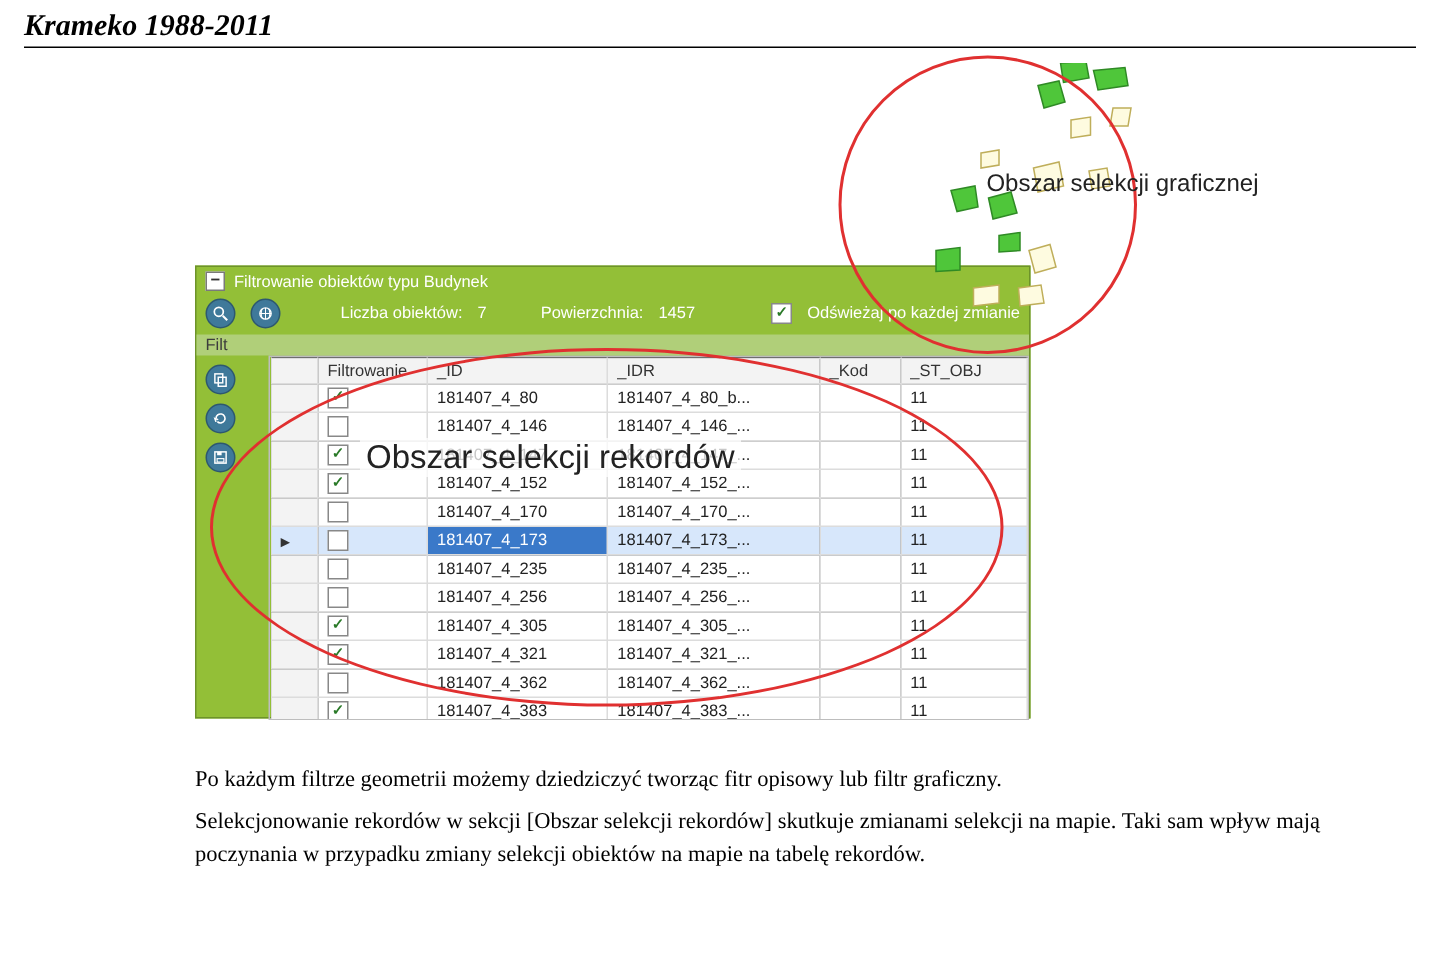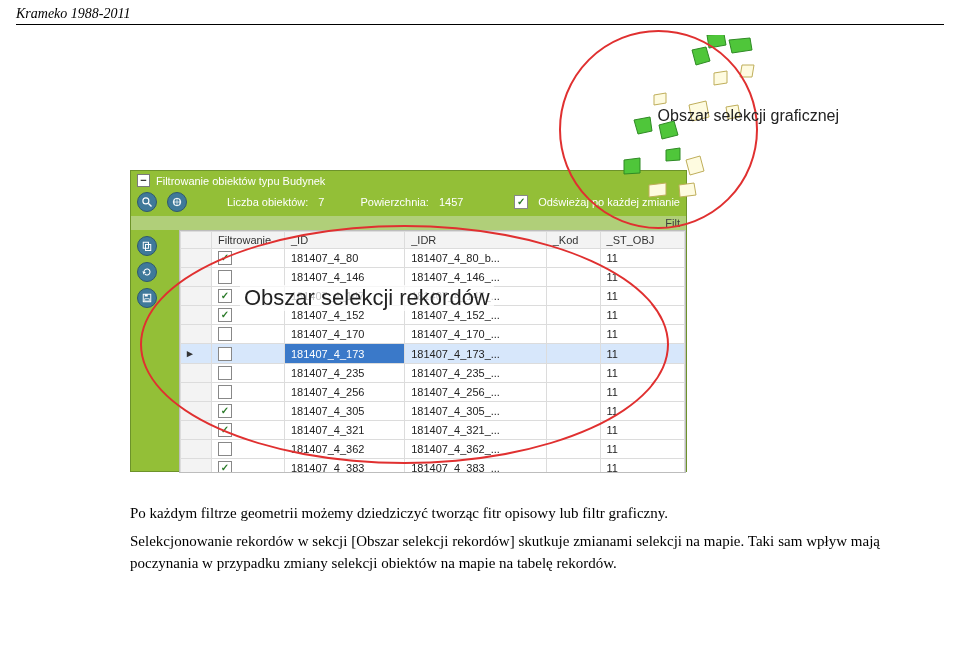--- a/index.html
+++ b/index.html
@@ -7,22 +7,22 @@
     padding: 0;
     font-family: "Times New Roman", serif;
     background: #fff;
     width: 960px;
     height: 650px;
     overflow: hidden;
     position: relative;
   }
   .header {
     font-style: italic;
-    font-weight: normal;
-    font-size: 14px;
+    font-weight: bold;
+    font-size: 20px;
     padding: 6px 16px 0 16px;
   }
   .header-underline {
     border-bottom: 1px solid #000;
     margin: 2px 16px 0 16px;
   }
   .figure-area {
     position: relative;
     width: 720px;
     height: 420px;
@@ -150,21 +150,20 @@
     font-size: 10px;
     font-weight: bold;
     line-height: 1;
     vertical-align: middle;
   }
   .filt-bar {
     background: #b0cf79;
     color: #3c3c3c;
     font-size: 11px;
     padding: 1px 6px;
-    text-align: right;
   }
   .content-row {
     display: flex;
     height: 243px;
   }
   .left-col {
     width: 36px;
     display: flex;
     flex-direction: column;
     gap: 6px;

